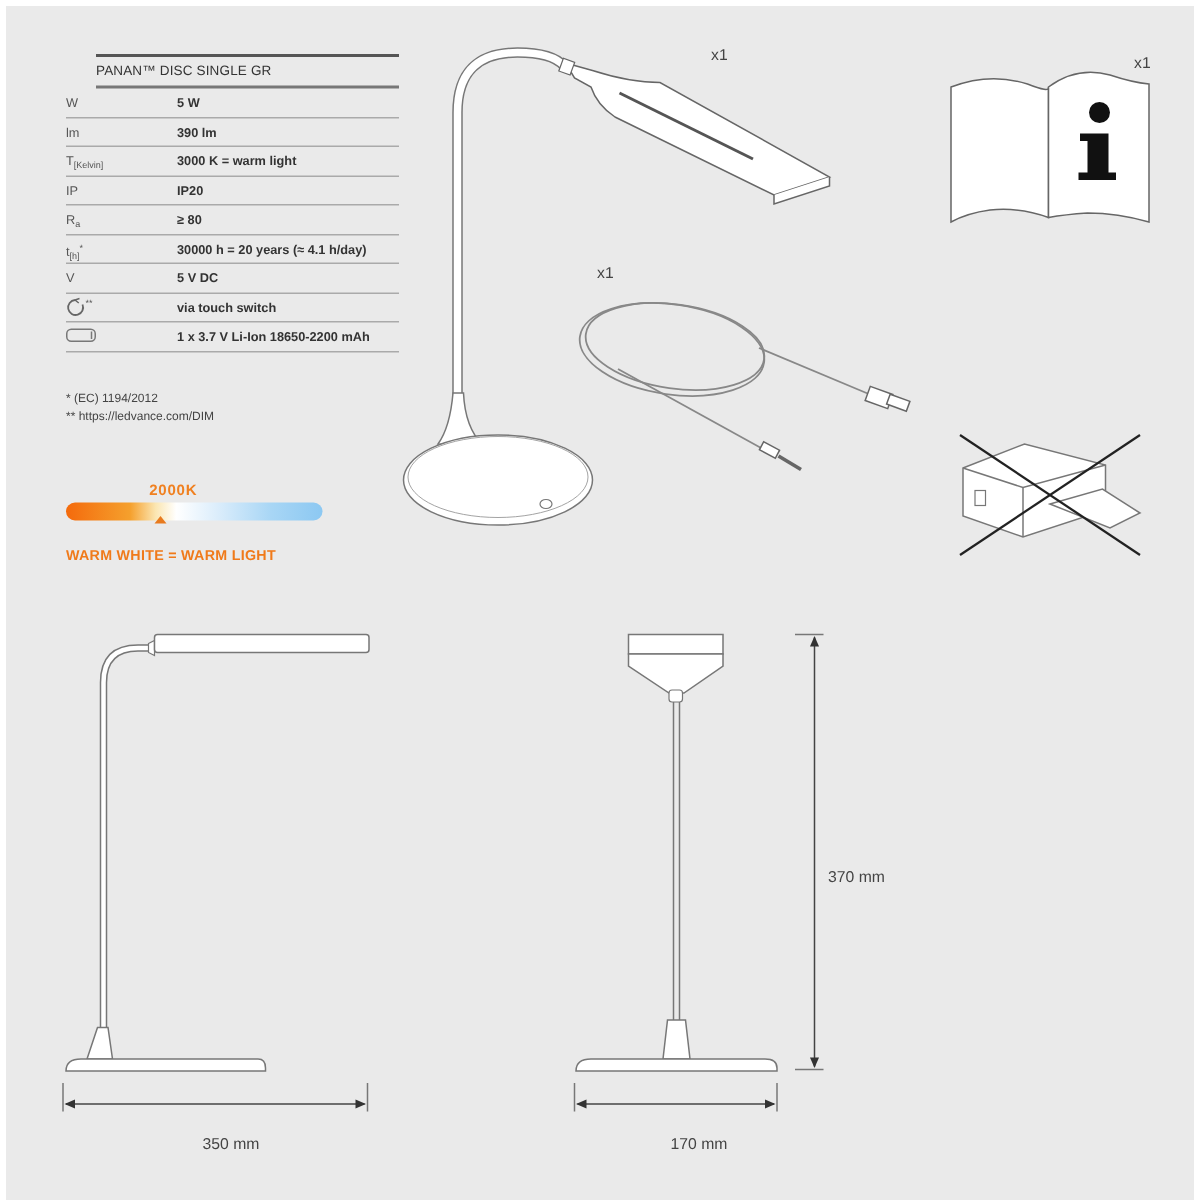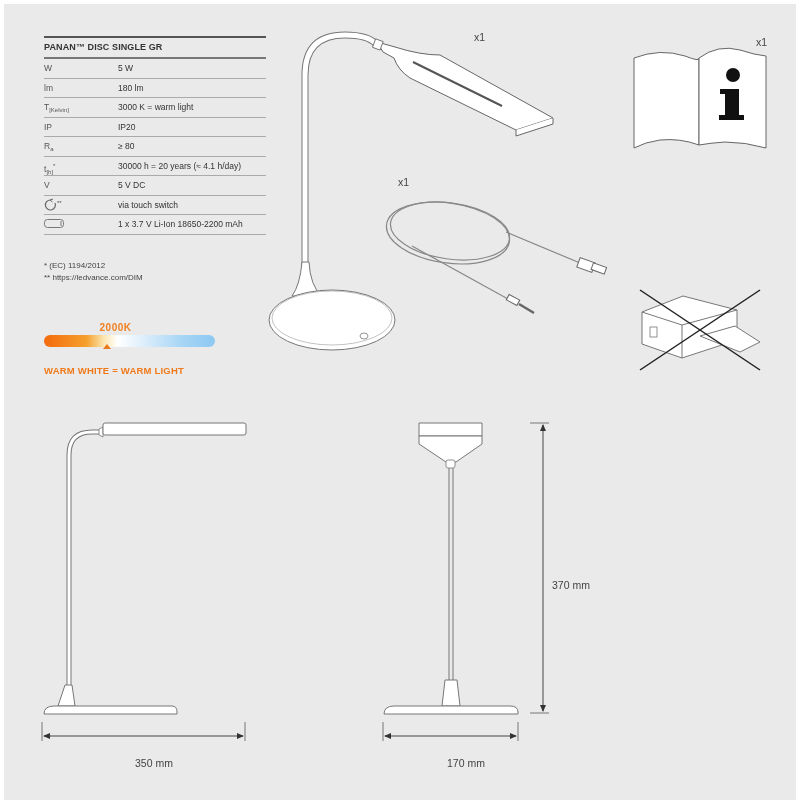--- a/index.html
+++ b/index.html
@@ -3,25 +3,25 @@
 <meta charset="utf-8">
 <style>
   html, body { margin:0; padding:0; background:#ffffff; }
   body { width:800px; height:800px; position:relative; overflow:hidden;
          font-family:"Liberation Sans", sans-serif; color:#333; }
   .sheet { position:absolute; left:4px; top:4px; width:792px; height:796px; background:#eaeaea; }
 
   
   .spec { position:absolute; left:40px; top:32px; width:222px; }
   .spec .title-row { border-top:2px solid #555; border-bottom:2px solid #777;
-        height:19px; line-height:19px; font-size:9px; font-weight:bold; letter-spacing:0.1px; color:#333; }
+        height:19px; line-height:19px; font-size:9px; font-weight:normal; letter-spacing:0.1px; color:#333;margin-left:20px; }
   .spec .row { display:flex; height:18.5px; line-height:18px; border-bottom:1px solid #aaa; font-size:8.5px; }
   .spec .row.last { border-bottom:2px solid #777; }
   .spec .k { width:74px; color:#555; }
-  .spec .v { font-weight:normal; color:#333; }
+  .spec .v { font-weight:bold; color:#333; }
   .spec .url { color:#444; }
   sub.s { font-size:6px; vertical-align:-2px; }
   sup.s { font-size:6px; }
 
   .notes { position:absolute; left:40px; top:256px; font-size:8px; color:#444; line-height:12px; }
 
   .cct { position:absolute; left:40px; top:318px; width:171px; }
   .cct .lbl { text-align:center; font-size:10px; font-weight:bold; color:#f08020; margin-left:-28px; letter-spacing:0.5px; }
   .cct .bar { height:12px; border-radius:6px; margin-top:2px;
       background:linear-gradient(90deg,#f46a0c 0%,#f5a02d 25%,#fbe6b2 35%,#ffffff 43%,#d9ecfb 60%,#a8d6f5 80%,#8cc8f2 100%); }
@@ -40,21 +40,21 @@
 
   <div class="spec">
     <div class="title-row">PANAN™ DISC SINGLE GR</div>
 
     <div class="row">
       <span class="k">W</span>
       <span class="v">5 W</span>
     </div>
     <div class="row">
       <span class="k">lm</span>
-      <span class="v">180 lm</span>
+      <span class="v">390 lm</span>
     </div>
     <div class="row">
       <span class="k"><span>T</span><sub class="s">[Kelvin]</sub></span>
       <span class="v">3000 K = warm light</span>
     </div>
     <div class="row">
       <span class="k">IP</span>
       <span class="v">IP20</span>
     </div>
     <div class="row">

